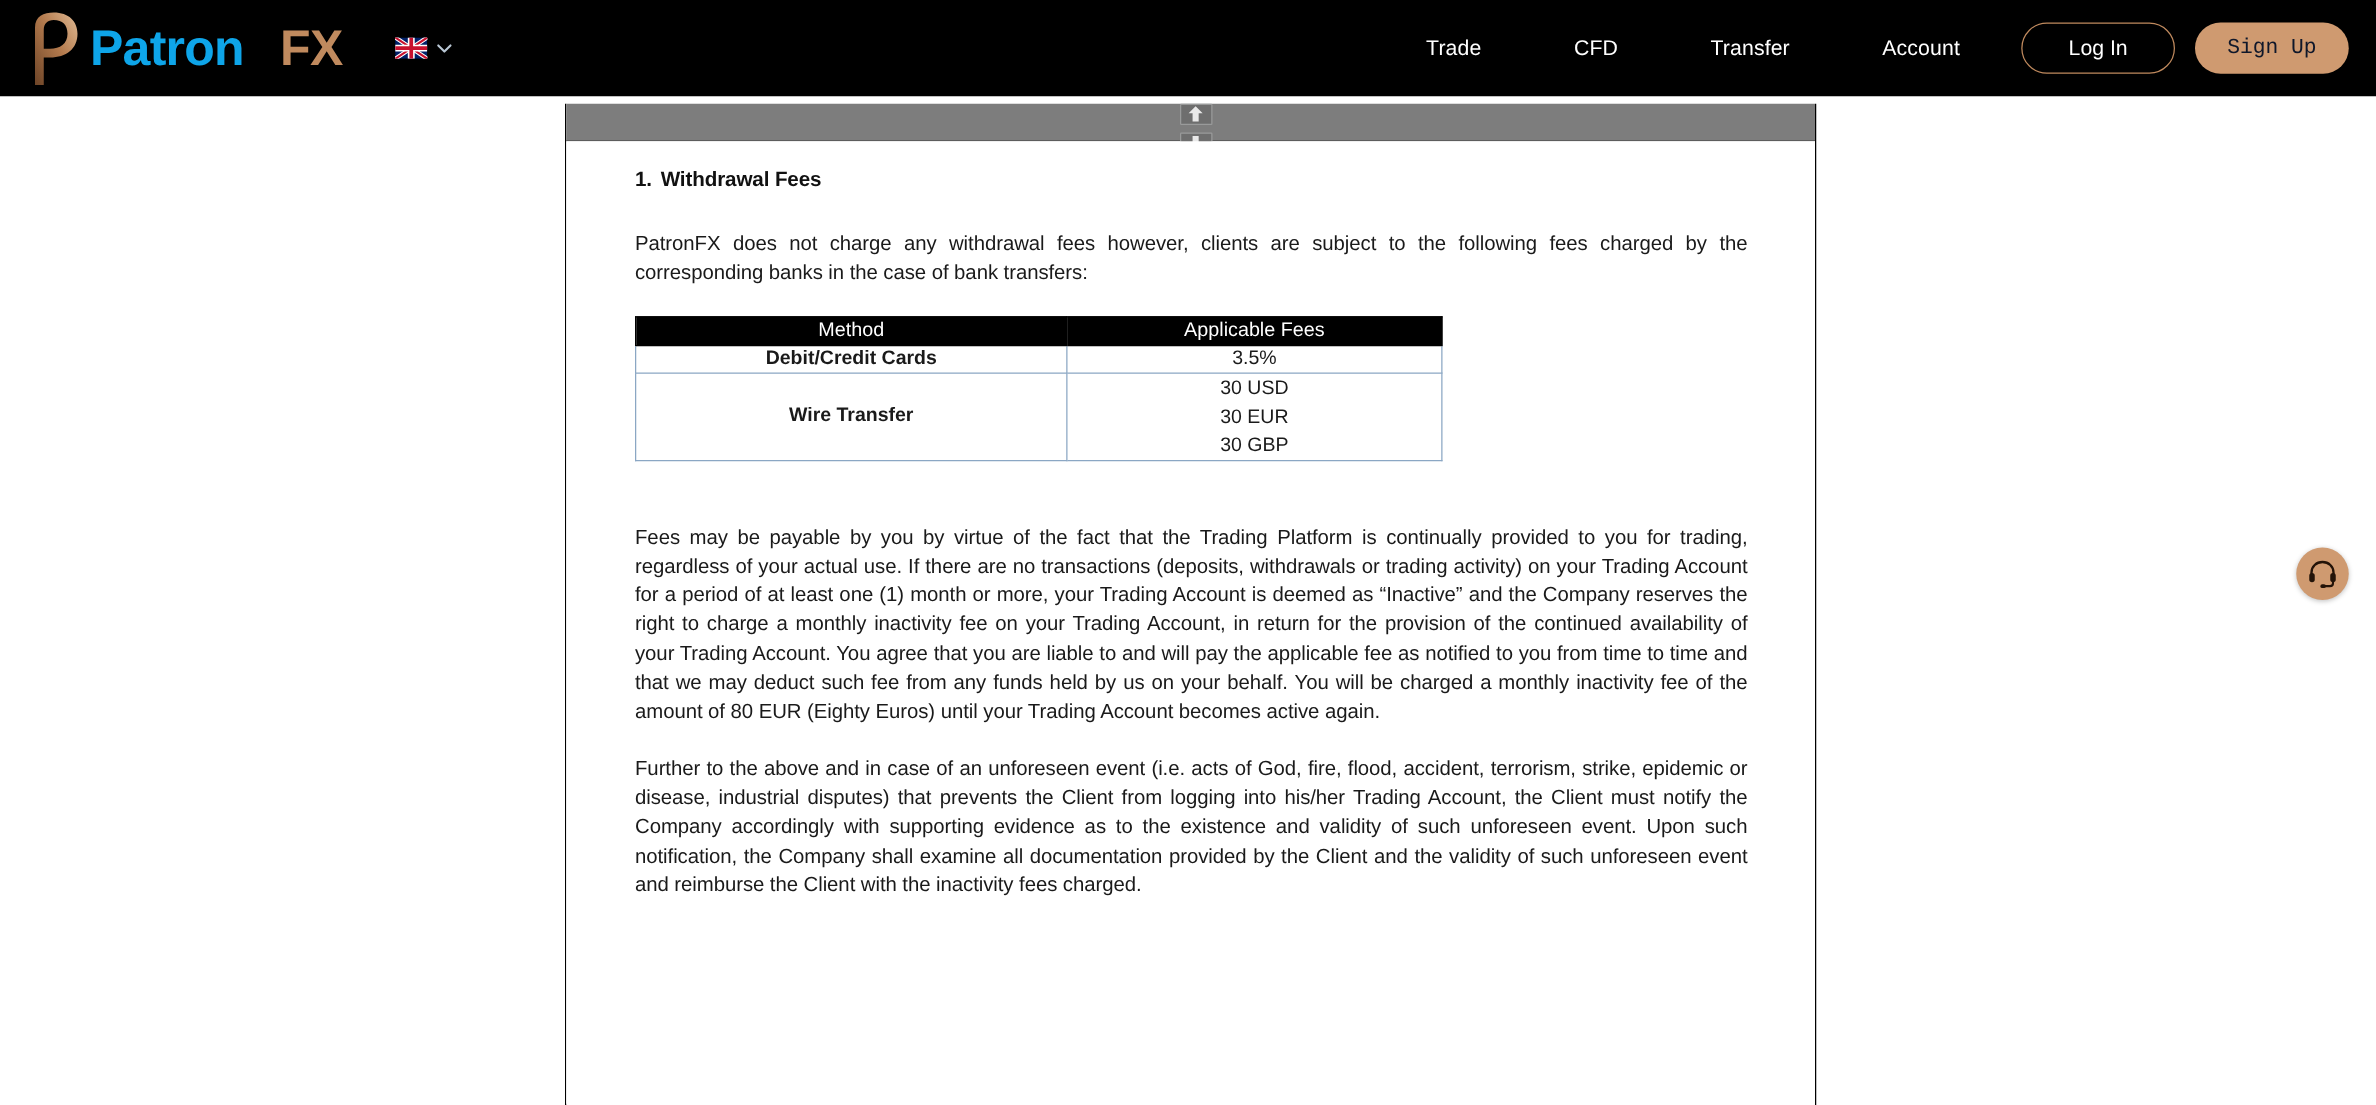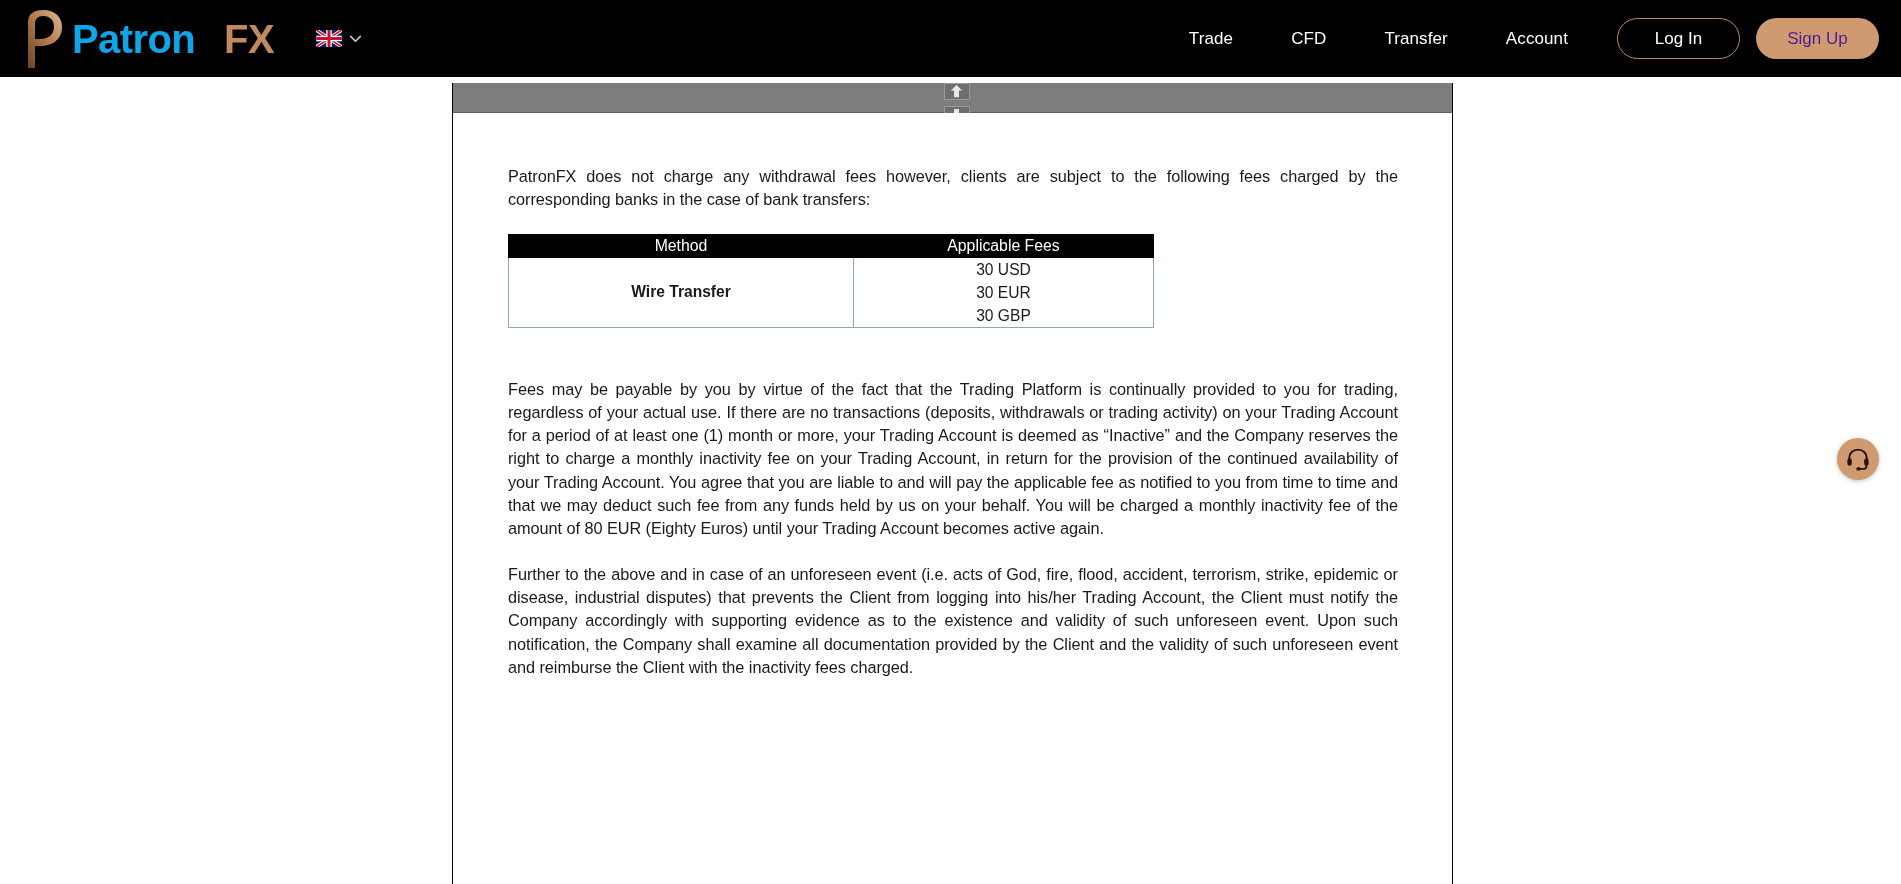--- a/index.html
+++ b/index.html
@@ -63,21 +63,21 @@
   .chev {
     width: 13px;
     height: 8px;
     display: block;
   }
 
   nav.main-nav {
     margin-left: auto;
     display: flex;
     align-items: center;
-    gap: 0px;
+    gap: 16px;
     text-decoration: underline;
   }
   nav.main-nav a {
     color: #ffffff;
     text-decoration: none;
     font-size: 17px;
     padding: 0 29px;
     white-space: nowrap;
     letter-spacing: 0.1px;
   }
@@ -95,23 +95,23 @@
     cursor: pointer;
   }
   .btn-signup {
     margin-left: 16px;
     margin-right: 22px;
     width: 123px;
     height: 41px;
     border-radius: 21px;
     border: none;
     background: #cf9a70;
-    color: #4c1d95;
+    color: #0f172a;
     font-size: 17px;
-    font-family: Liberation Sans, sans-serif;
+    font-family: Liberation Mono, monospace;
     cursor: pointer;
     text-align: center;
   }
 
   
   #pdf-viewer {
     position: absolute;
     top: 83px;
     left: 452px;
     width: 1001px;
@@ -326,40 +326,47 @@
           <path d="M14.5 1.5 L14.5 6.8 L12.6 4.9 L10.5 7 L9 5.5 L11.1 3.4 L9.2 1.5 Z"></path>
           <path d="M1.5 14.5 L1.5 9.2 L3.4 11.1 L5.5 9 L7 10.5 L4.9 12.6 L6.8 14.5 Z"></path>
           <path d="M14.5 14.5 L9.2 14.5 L11.1 12.6 L9 10.5 L10.5 9 L12.6 11.1 L14.5 9.2 Z"></path>
         </g>
       </svg>
     </div>
   </div>
 
   <div id="pdf-page">
 
+    <div class="doc-h">
+      <span class="num">1.</span><span>Withdrawal Fees</span>
+    </div>
 
     <div class="sp-30"></div>
 
     <p class="doc-p">PatronFX does not charge any withdrawal fees however, clients are subject to the following fees charged by the corresponding banks in the case of bank transfers:</p>
 
     <div class="sp-22"></div>
 
     <table class="fees">
       <colgroup>
           <col class="col-a">
           <col class="col-b">
         </colgroup>
       <thead>
         <tr>
           <th>Method</th>
           <th>Applicable Fees</th>
         </tr>
       </thead>
       <tbody>
         <tr>
+          <td class="method">Debit/Credit Cards</td>
+          <td>3.5%</td>
+        </tr>
+        <tr>
           <td class="method">Wire Transfer</td>
           <td class="stack">
             <div>30 USD</div>
             <div>30 EUR</div>
             <div>30 GBP</div>
           </td>
         </tr>
       </tbody>
     </table>
 

